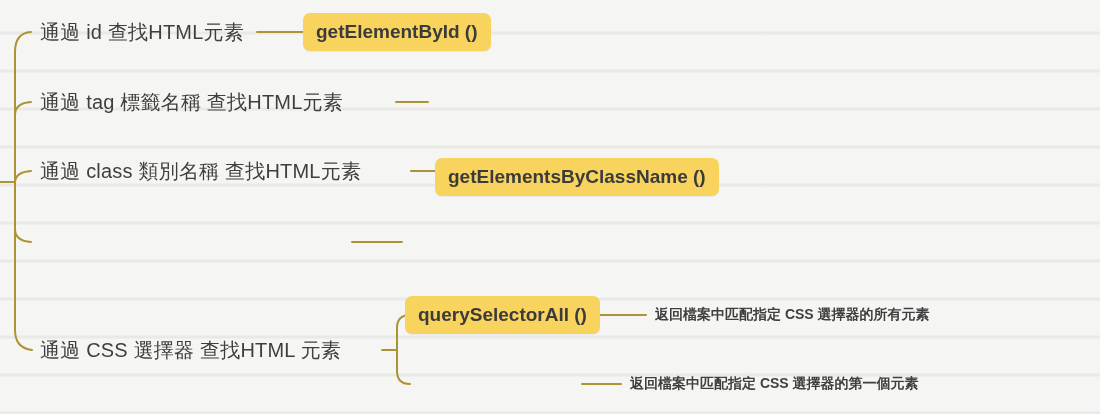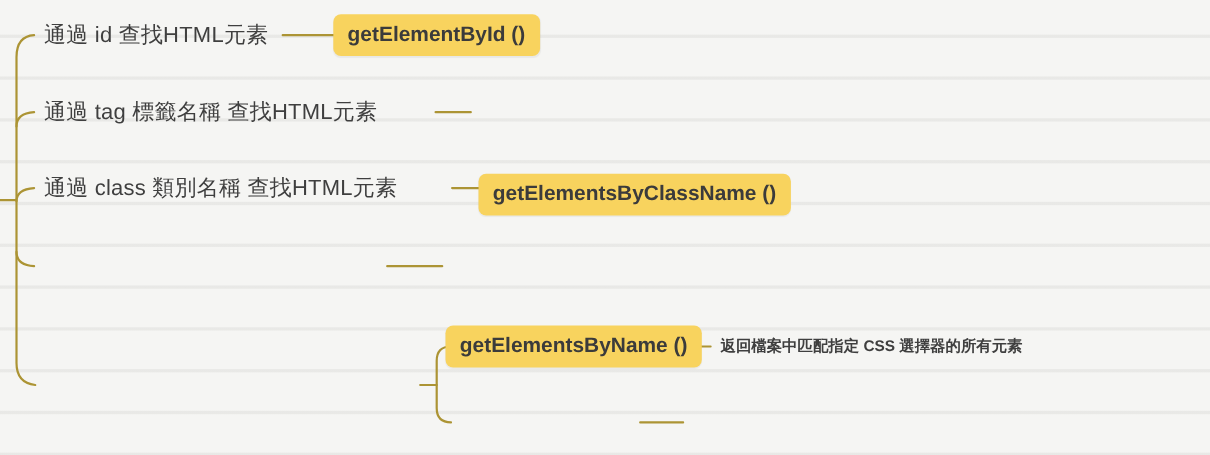--- a/index.html
+++ b/index.html
@@ -69,20 +69,22 @@
     <path d="M 382 350 H 397"></path>
     <path d="M 410 315 Q 397 315 397 328 L 397 371 Q 397 384 410 384"></path>
 
     <path d="M 590 315 H 646"></path>
     <path d="M 582 384 H 621"></path>
   </svg>
 
   <div class="label" style="left:40px;top:32px">通過 id 查找HTML元素</div>
   <div class="label" style="left:40px;top:102px">通過 tag 標籤名稱 查找HTML元素</div>
   <div class="label" style="left:40px;top:171px">通過 class 類別名稱 查找HTML元素</div>
+  <div class="label" style="left:40px;top:350px">通過 CSS 選擇器 查找HTML 元素</div>
 
   <div class="node" style="left:303px;top:32px">getElementById ()</div>
   <div class="node" style="left:435px;top:177px">getElementsByClassName ()</div>
-  <div class="node" style="left:405px;top:315px">getElementsByName ()</div>
+  <div class="node" style="left:405px;top:315px">querySelectorAll ()</div>
 
   <div class="desc" style="left:655px;top:315px">返回檔案中匹配指定 CSS 選擇器的所有元素</div>
+  <div class="desc" style="left:630px;top:384px">返回檔案中匹配指定 CSS 選擇器的第一個元素</div>
 
 </div>
 
 </body></html>

